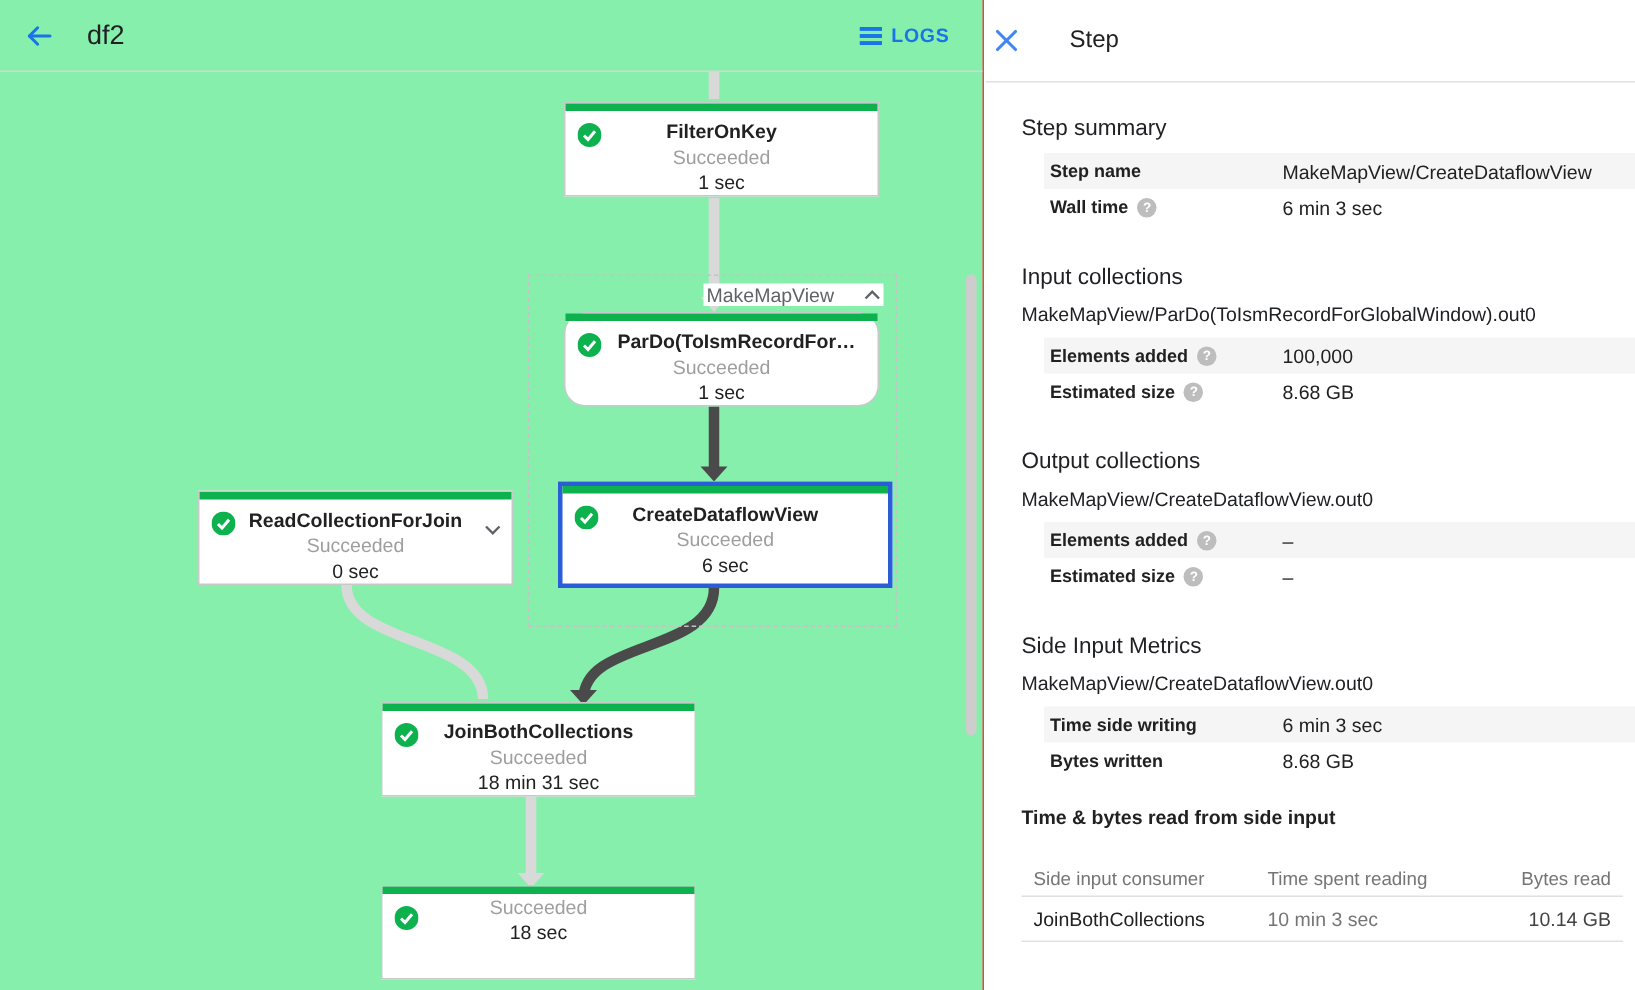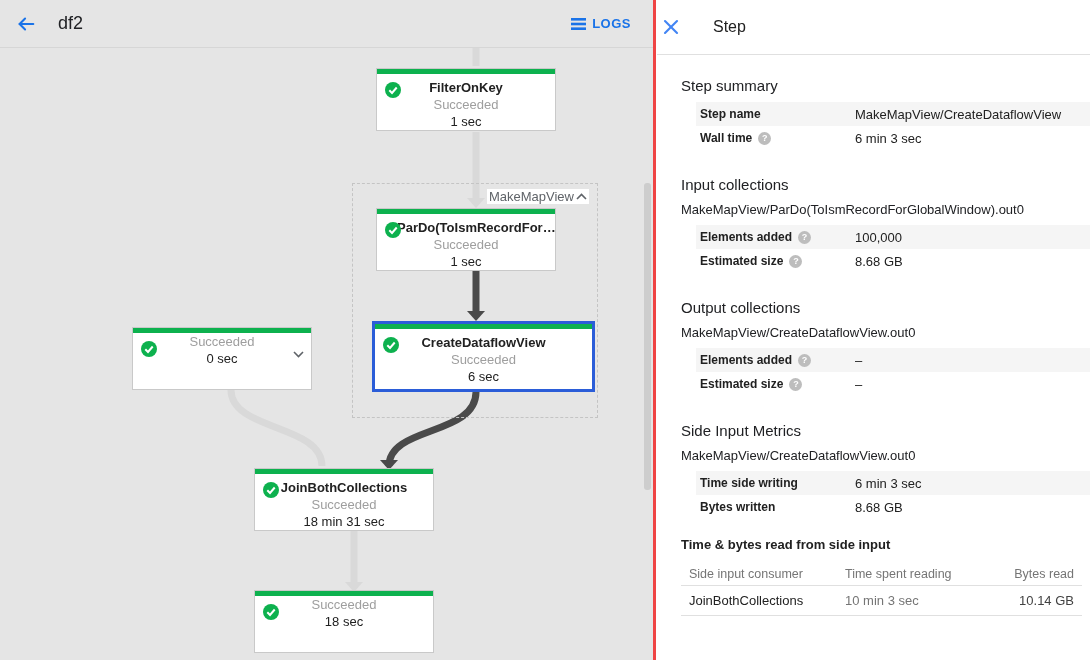--- a/index.html
+++ b/index.html
@@ -2,41 +2,41 @@
 <html><head>
 <meta charset="utf-8">
 <style>
   * { margin:0; padding:0; box-sizing:border-box; }
   html,body { width:1090px; height:660px; background:#fff;
     font-family:"Liberation Sans", sans-serif; color:#212121; overflow:hidden; }
   .app { position:relative; width:1090px; height:660px; }
 
   
   .graph-pane { position:absolute; left:0; top:0; width:656px; height:660px;
-    border-right:3px solid #ef4444; background:#e5e5e5; }
+    border-right:1px solid #ef4444; background:#86efac; }
   .graph-header { height:48px; border-bottom:1px solid #d6d6d6;
     display:flex; align-items:center; padding:0 16px 0 10px; }
   .back-btn { width:32px; height:32px; display:flex; align-items:center;
     justify-content:center; cursor:pointer; }
   .job-title { font-size:18px; color:#202124; margin-left:16px; }
   .spacer { flex:1; }
   .logs-btn { display:flex; align-items:center; gap:6px; color:#1a73e8;
     font-size:13px; font-weight:bold; letter-spacing:.5px; cursor:pointer;
     background:none; border:none; font-family:inherit; padding:4px 6px; }
 
   .canvas { position:relative; width:655px; height:611px; }
   .edges { position:absolute; left:0; top:0; }
 
   .group-box { position:absolute; left:352px; top:135px; width:246px; height:235px;
     border:1px dashed #c4c4c4; }
   .group-label { position:absolute; top:5px; right:8px; display:flex;
-    align-items:center; gap:2px; color:#5f6368; font-size:13px; cursor:pointer;
+    align-items:center; gap:20px; color:#5f6368; font-size:13px; cursor:pointer;
     background:#fff; padding:0 2px; }
 
-  .node { position:absolute; width:180px; height:63px; background:#fff;
+  .node { position:absolute; width:210px; height:63px; background:#fff;
     border:1px solid #c9c9c9; cursor:pointer; }
   .node .topbar { height:5px; background:#0db14e; }
   .node .check { position:absolute; left:8px; top:13px; }
   .node-title { font-size:13px; font-weight:bold; text-align:center;
     margin-top:5px; line-height:17px; color:#212121;
     white-space:nowrap; overflow:hidden; }
   .node-status { font-size:13px; text-align:center; color:#9e9e9e; line-height:17px; }
   .node-time { font-size:13px; text-align:center; color:#212121; line-height:17px; }
   .node.selected { border:3px solid #2b5dd8; width:223px; height:71px;
     left:372px; top:273px; }
@@ -63,21 +63,21 @@
   .kv-label { width:155px; font-size:12px; font-weight:bold; color:#212121;
     display:flex; align-items:center; gap:6px; }
   .kv-value { font-size:13px; color:#212121; }
   .help-icon { width:13px; height:13px; border-radius:50%; background:#bdbdbd;
     color:#fff; font-size:9px; font-weight:bold; display:inline-flex;
     align-items:center; justify-content:center; cursor:pointer; }
   .gap-lg { height:26px; }
 
   .si-table-heading { font-size:13px; font-weight:bold; color:#212121;
     margin-top:18px; }
-  .si-table { margin-top:10px; width:401px; }
+  .si-table { margin-top:22px; width:401px; }
   .si-head, .si-row { display:flex; align-items:center; }
   .si-head { height:24px; border-bottom:1px solid #e0e0e0; color:#757575;
     font-size:12.5px; }
   .si-row { height:30px; border-bottom:1px solid #e0e0e0; font-size:13px; }
   .c1 { flex:1; padding-left:8px; }
   .c2 { width:145px; }
   .c3 { width:92px; text-align:right; padding-right:8px; }
   .si-row .c1 { color:#212121; }
   .si-row .c2 { color:#757575; }
   .si-row .c3 { color:#424242; }
@@ -144,21 +144,21 @@
         <div class="topbar"></div>
         <svg class="check" width="16" height="16" viewBox="0 0 16 16">
             <circle cx="8" cy="8" r="8" fill="#0db14e"></circle>
             <path d="M4.3 8.3 L7 11 L11.7 5.5" stroke="#fff" stroke-width="2" fill="none"></path>
           </svg>
         <div class="node-title">FilterOnKey</div>
         <div class="node-status">Succeeded</div>
         <div class="node-time">1 sec</div>
       </div>
 
-      <div class="node" style="left:376px; top:160px;">
+      <div class="node" style="left:376px; top:160px;border-radius:14px;">
         <div class="topbar"></div>
         <svg class="check" width="16" height="16" viewBox="0 0 16 16">
             <circle cx="8" cy="8" r="8" fill="#0db14e"></circle>
             <path d="M4.3 8.3 L7 11 L11.7 5.5" stroke="#fff" stroke-width="2" fill="none"></path>
           </svg>
         <div class="node-title" style="padding-left:20px;">ParDo(ToIsmRecordFor…</div>
         <div class="node-status">Succeeded</div>
         <div class="node-time">1 sec</div>
       </div>
 
@@ -177,20 +177,21 @@
         <div class="topbar"></div>
         <svg class="check" width="16" height="16" viewBox="0 0 16 16">
             <circle cx="8" cy="8" r="8" fill="#0db14e"></circle>
             <path d="M4.3 8.3 L7 11 L11.7 5.5" stroke="#fff" stroke-width="2" fill="none"></path>
           </svg>
         <span class="expand">
           <svg width="11" height="7" viewBox="0 0 11 7" fill="none" stroke="#5f6368" stroke-width="1.6">
               <path d="M1 1 L5.5 5.5 L10 1"></path>
             </svg>
         </span>
+        <div class="node-title">ReadCollectionForJoin</div>
         <div class="node-status">Succeeded</div>
         <div class="node-time">0 sec</div>
       </div>
 
       <div class="node" style="left:254px; top:420px;">
         <div class="topbar"></div>
         <svg class="check" width="16" height="16" viewBox="0 0 16 16">
             <circle cx="8" cy="8" r="8" fill="#0db14e"></circle>
             <path d="M4.3 8.3 L7 11 L11.7 5.5" stroke="#fff" stroke-width="2" fill="none"></path>
           </svg>

